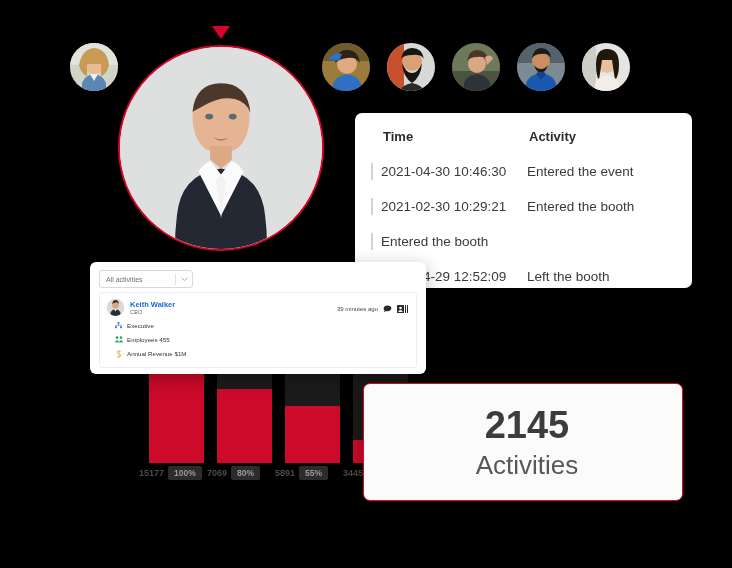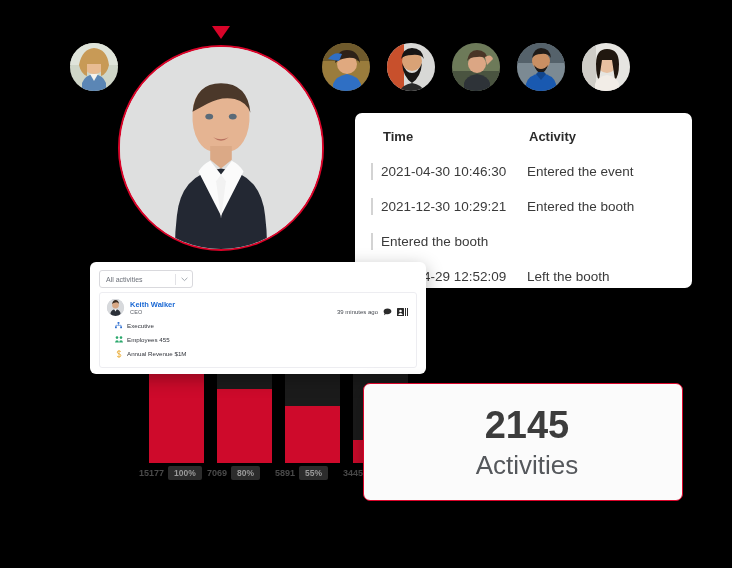--- a/index.html
+++ b/index.html
@@ -156,21 +156,21 @@
     left: 9px;
     top: 30px;
     right: 9px;
     bottom: 6px;
     border: 1px solid #ededf1;
     border-radius: 3px;
     box-sizing: border-box;
   }
   .person-head {
     display: flex;
-    align-items: flex-end;
+    align-items: center;
     padding: 6px 8px 0 7px;
   }
   .p-ava {
     width: 17px;
     height: 17px;
     border-radius: 50%;
     overflow: hidden;
     background: #c9ccd2;
     flex: none;
     margin-right: 6px;
@@ -384,21 +384,21 @@
       <div class="th">Activity</div>
     </div>
 
     <div class="tr">
       <div class="tick"></div>
       <div class="td-time">2021-04-30 10:46:30</div>
       <div class="td-act">Entered the event</div>
     </div>
     <div class="tr">
       <div class="tick"></div>
-      <div class="td-time">2021-12-30 10:29:21</div>
+      <div class="td-time">2021-02-30 10:29:21</div>
       <div class="td-act">Entered the booth</div>
     </div>
     <div class="tr">
       <div class="tick"></div>
       <div class="td-act">Entered the booth</div>
     </div>
     <div class="tr">
       <div class="tick"></div>
       <div class="td-time">2021-04-29 12:52:09</div>
       <div class="td-act">Left the booth</div>

